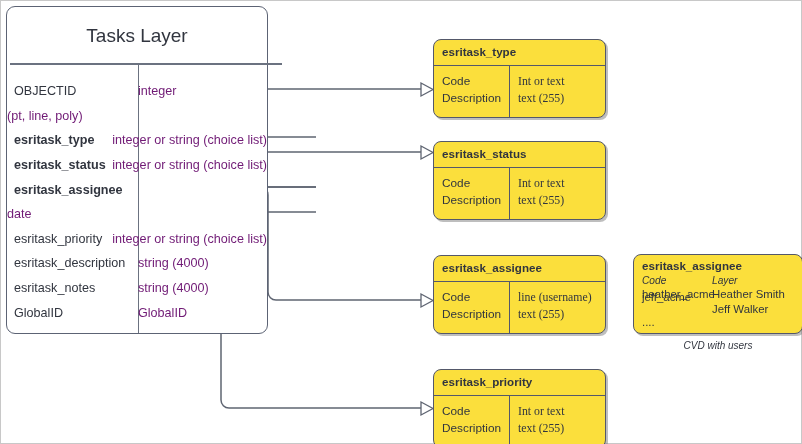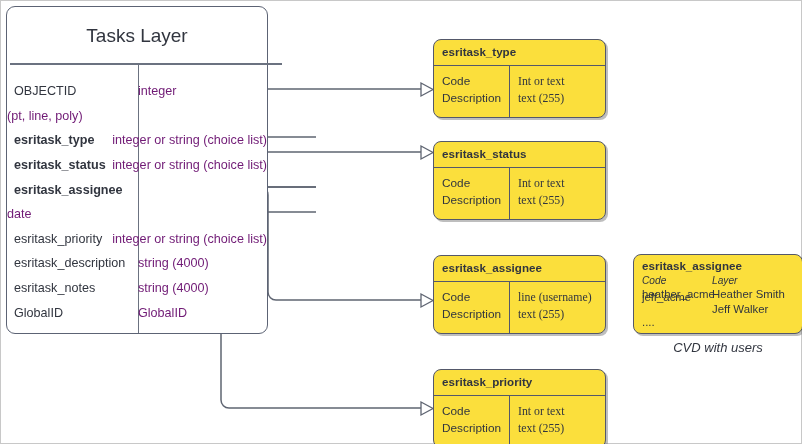--- a/index.html
+++ b/index.html
@@ -49,21 +49,21 @@
            border:1.3px solid #54586a;border-radius:8px;
            box-shadow:2px 2px 0 rgba(110,110,110,.45);}
   #cvd-title{position:absolute;left:8px;top:4px;font-size:11.6px;
              font-weight:bold;color:#31353f;}
   .cvd-line{position:absolute;left:8px;font-size:11.4px;color:#31353f;
             white-space:nowrap;}
   .cvd-col2{position:absolute;left:78px;font-size:11.4px;color:#31353f;
             white-space:nowrap;}
   .cvd-hdr{font-style:italic;font-size:10.2px;}
   #cvd-caption{position:absolute;left:632px;top:339px;width:170px;
-               text-align:center;font-size:13px;font-style:italic;
+               text-align:center;font-size:10px;font-style:italic;
                color:#31353f;}
 
   
   #wires{position:absolute;left:0;top:0;width:802px;height:444px;
          pointer-events:none;}
   .wire{fill:none;stroke:#5f6572;stroke-width:1.5px;}
   .arrowhead{fill:#ffffff;stroke:#5f6572;stroke-width:1.3px;}
 </style>
 </head>
 <body>

